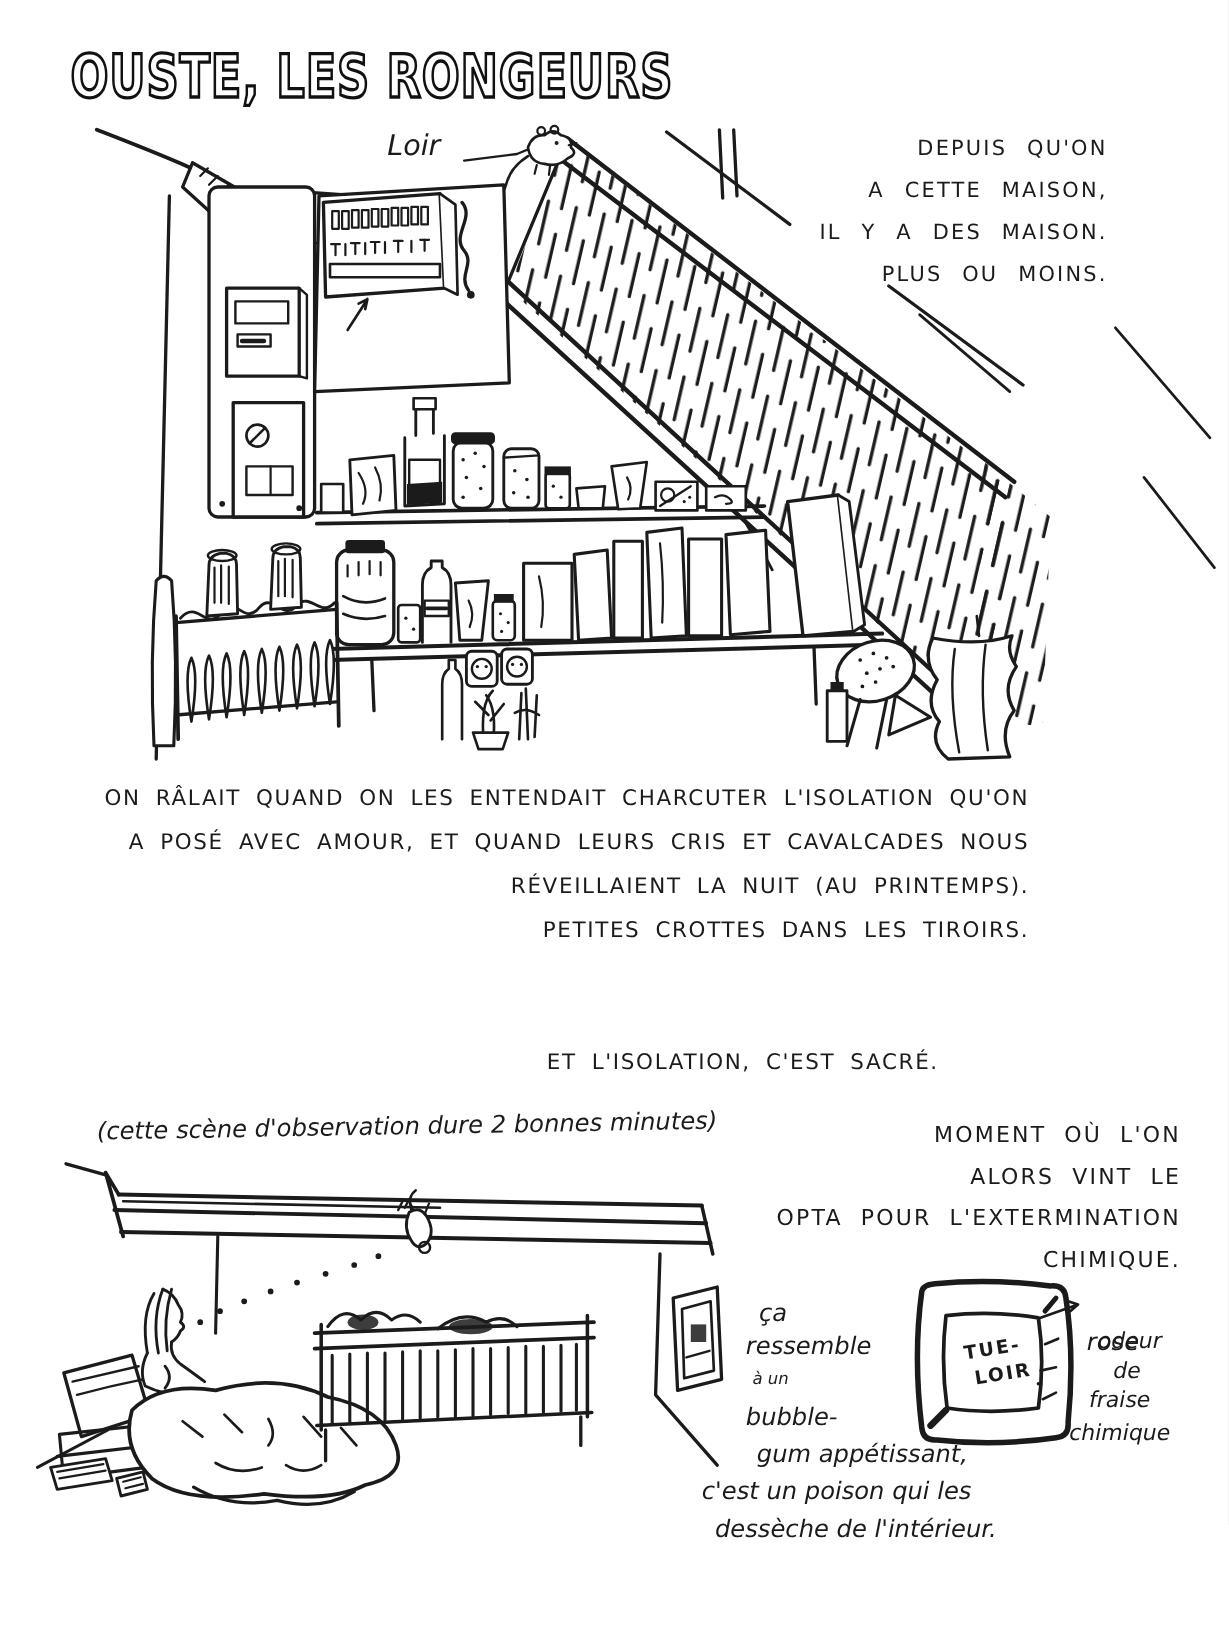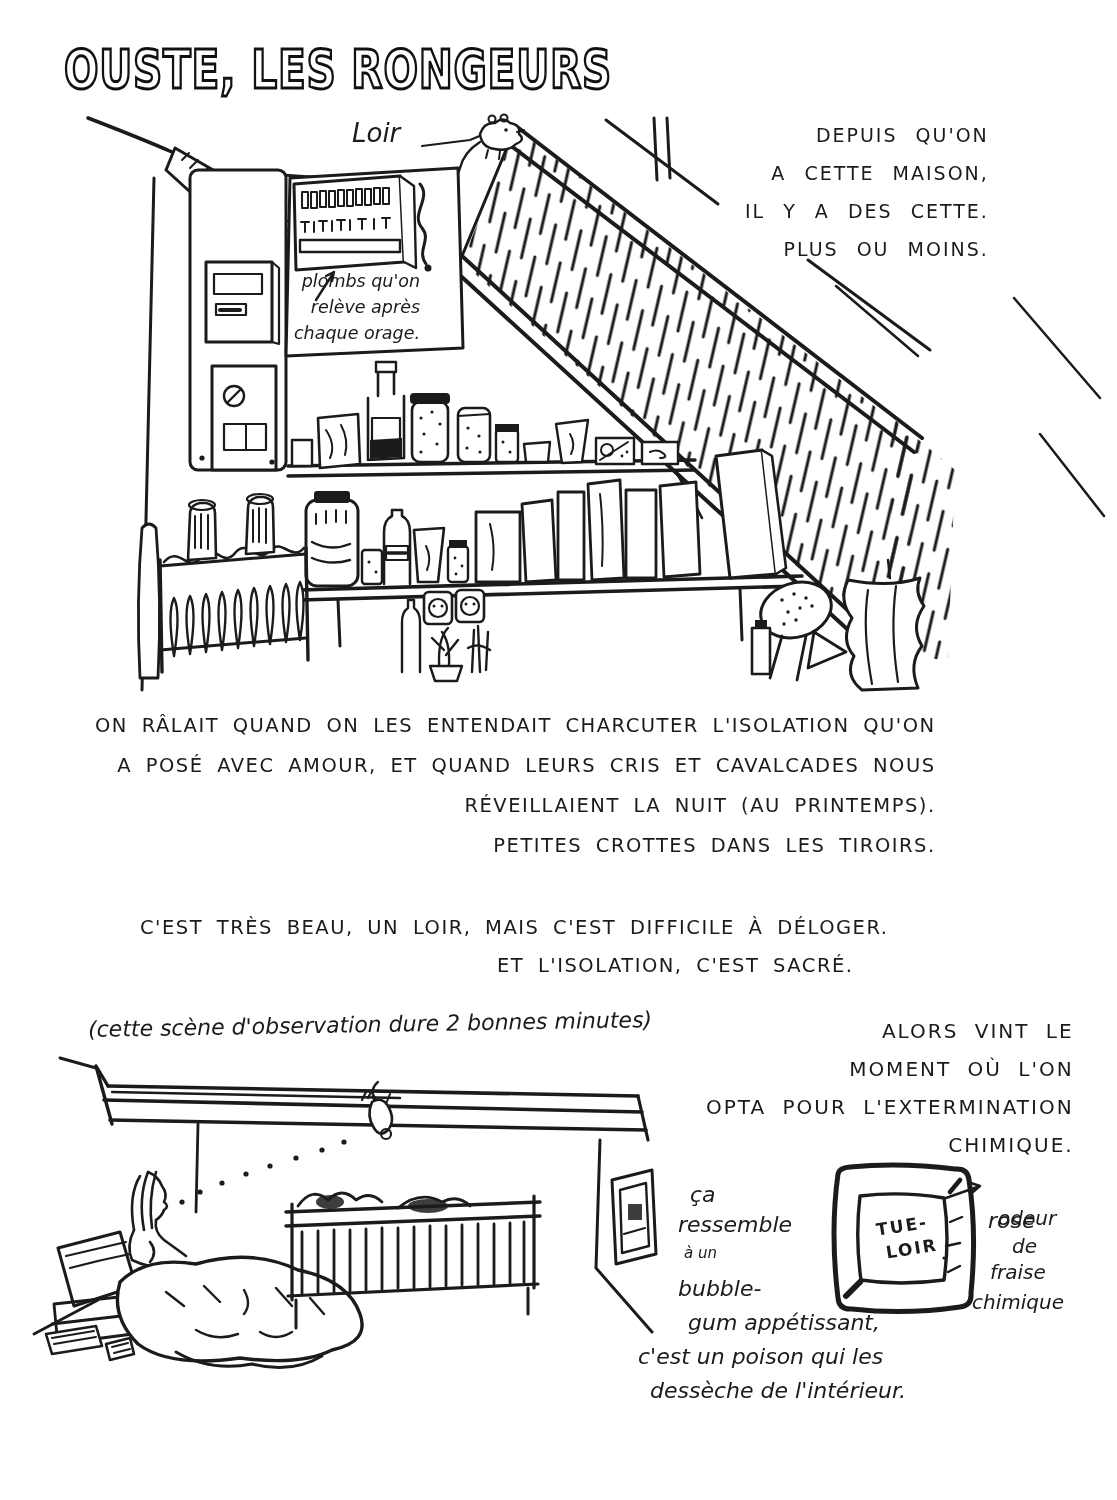--- a/index.html
+++ b/index.html
@@ -371,48 +371,42 @@
       </g>
     </g>
   </svg>
 
   <svg class="abs" style="left:60px;top:28px;" width="580" height="78">
     <text x="4" y="60" font-size="54" font-weight="bold" letter-spacing="1" fill="#ffffff" stroke="#111111" stroke-width="3" textLength="548" lengthAdjust="spacingAndGlyphs">OUSTE, LES RONGEURS</text>
   </svg>
 
   <div class="abs hand" style="left:352px;top:118px;font-size:26px;">Loir</div>
 
-  <div class="abs hand" style="left:294px;top:268px;font-size:17.5px;line-height:26px;">
-    <div class="line">plombs qu'on</div>
-    <div class="line" style="margin-left:8px">relève après</div>
-    <div class="line">chaque orage.</div>
-  </div>
 
   <div class="abs caps-sm" style="left:745px;top:116px;line-height:38px;">
     <div class="line" style="margin-left:6px">DEPUIS QU'ON</div>
     <div class="line">A CETTE MAISON,</div>
-    <div class="line">IL Y A DES CETTE.</div>
+    <div class="line">IL Y A DES MAISON.</div>
     <div class="line">PLUS OU MOINS.</div>
   </div>
 
   <div class="abs caps" style="left:95px;top:706px;line-height:40px;">
     <div class="line">ON RÂLAIT QUAND ON LES ENTENDAIT CHARCUTER L'ISOLATION QU'ON</div>
     <div class="line">A POSÉ AVEC AMOUR, ET QUAND LEURS CRIS ET CAVALCADES NOUS</div>
     <div class="line" style="margin-left:-6px">RÉVEILLAIENT LA NUIT (AU PRINTEMPS).</div>
     <div class="line" style="margin-left:39px">PETITES CROTTES DANS LES TIROIRS.</div>
   </div>
 
-  <div class="abs caps" style="left:140px;top:916px;">C'EST TRÈS BEAU, UN LOIR, MAIS C'EST DIFFICILE À DÉLOGER.</div>
   <div class="abs caps" style="left:497px;top:954px;">ET L'ISOLATION, C'EST SACRÉ.</div>
 
   <div class="abs hand" style="left:88px;top:1012px;font-size:22px;transform:rotate(-1deg);">(cette scène d'observation dure 2 bonnes minutes)</div>
 
   <div class="abs caps-md" style="left:706px;top:1012px;line-height:38px;">
+    <div class="line">MOMENT OÙ L'ON</div>
     <div class="line">ALORS VINT LE</div>
-    <div class="line">MOMENT OÙ L'ON</div>
     <div class="line">OPTA POUR L'EXTERMINATION</div>
     <div class="line" style="margin-left:10px">CHIMIQUE.</div>
   </div>
 
   <div class="abs hand" style="left:690px;top:1182px;font-size:22px;">ça</div>
   <div class="abs hand" style="left:678px;top:1212px;font-size:22px;">ressemble</div>
   <div class="abs hand" style="left:684px;top:1244px;font-size:15px;">à un</div>
   <div class="abs hand" style="left:678px;top:1276px;font-size:22px;">bubble-</div>
   <div class="abs hand" style="left:688px;top:1310px;font-size:22px;">gum appétissant,</div>
 

